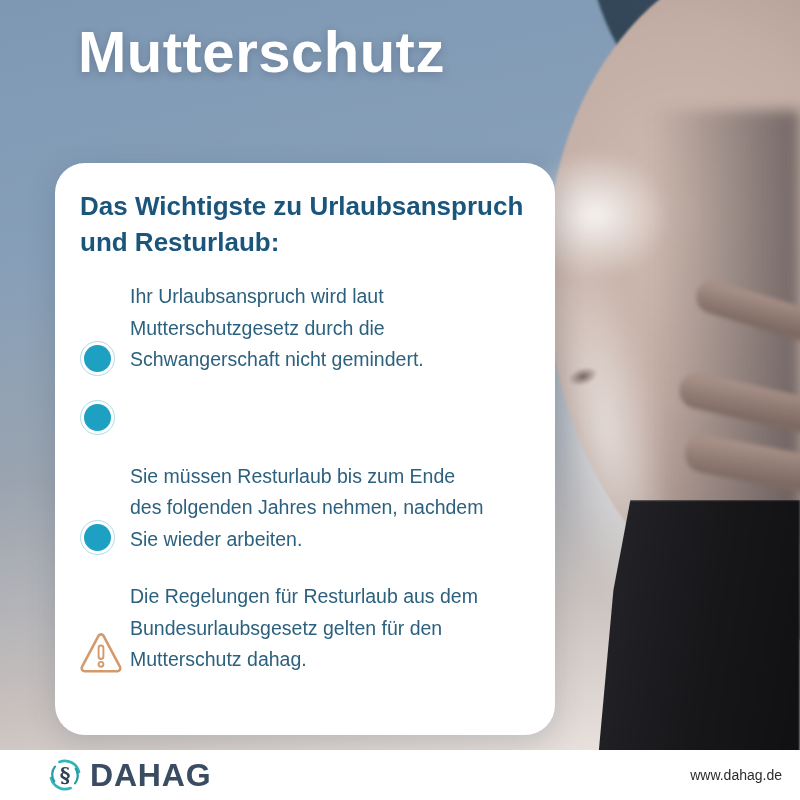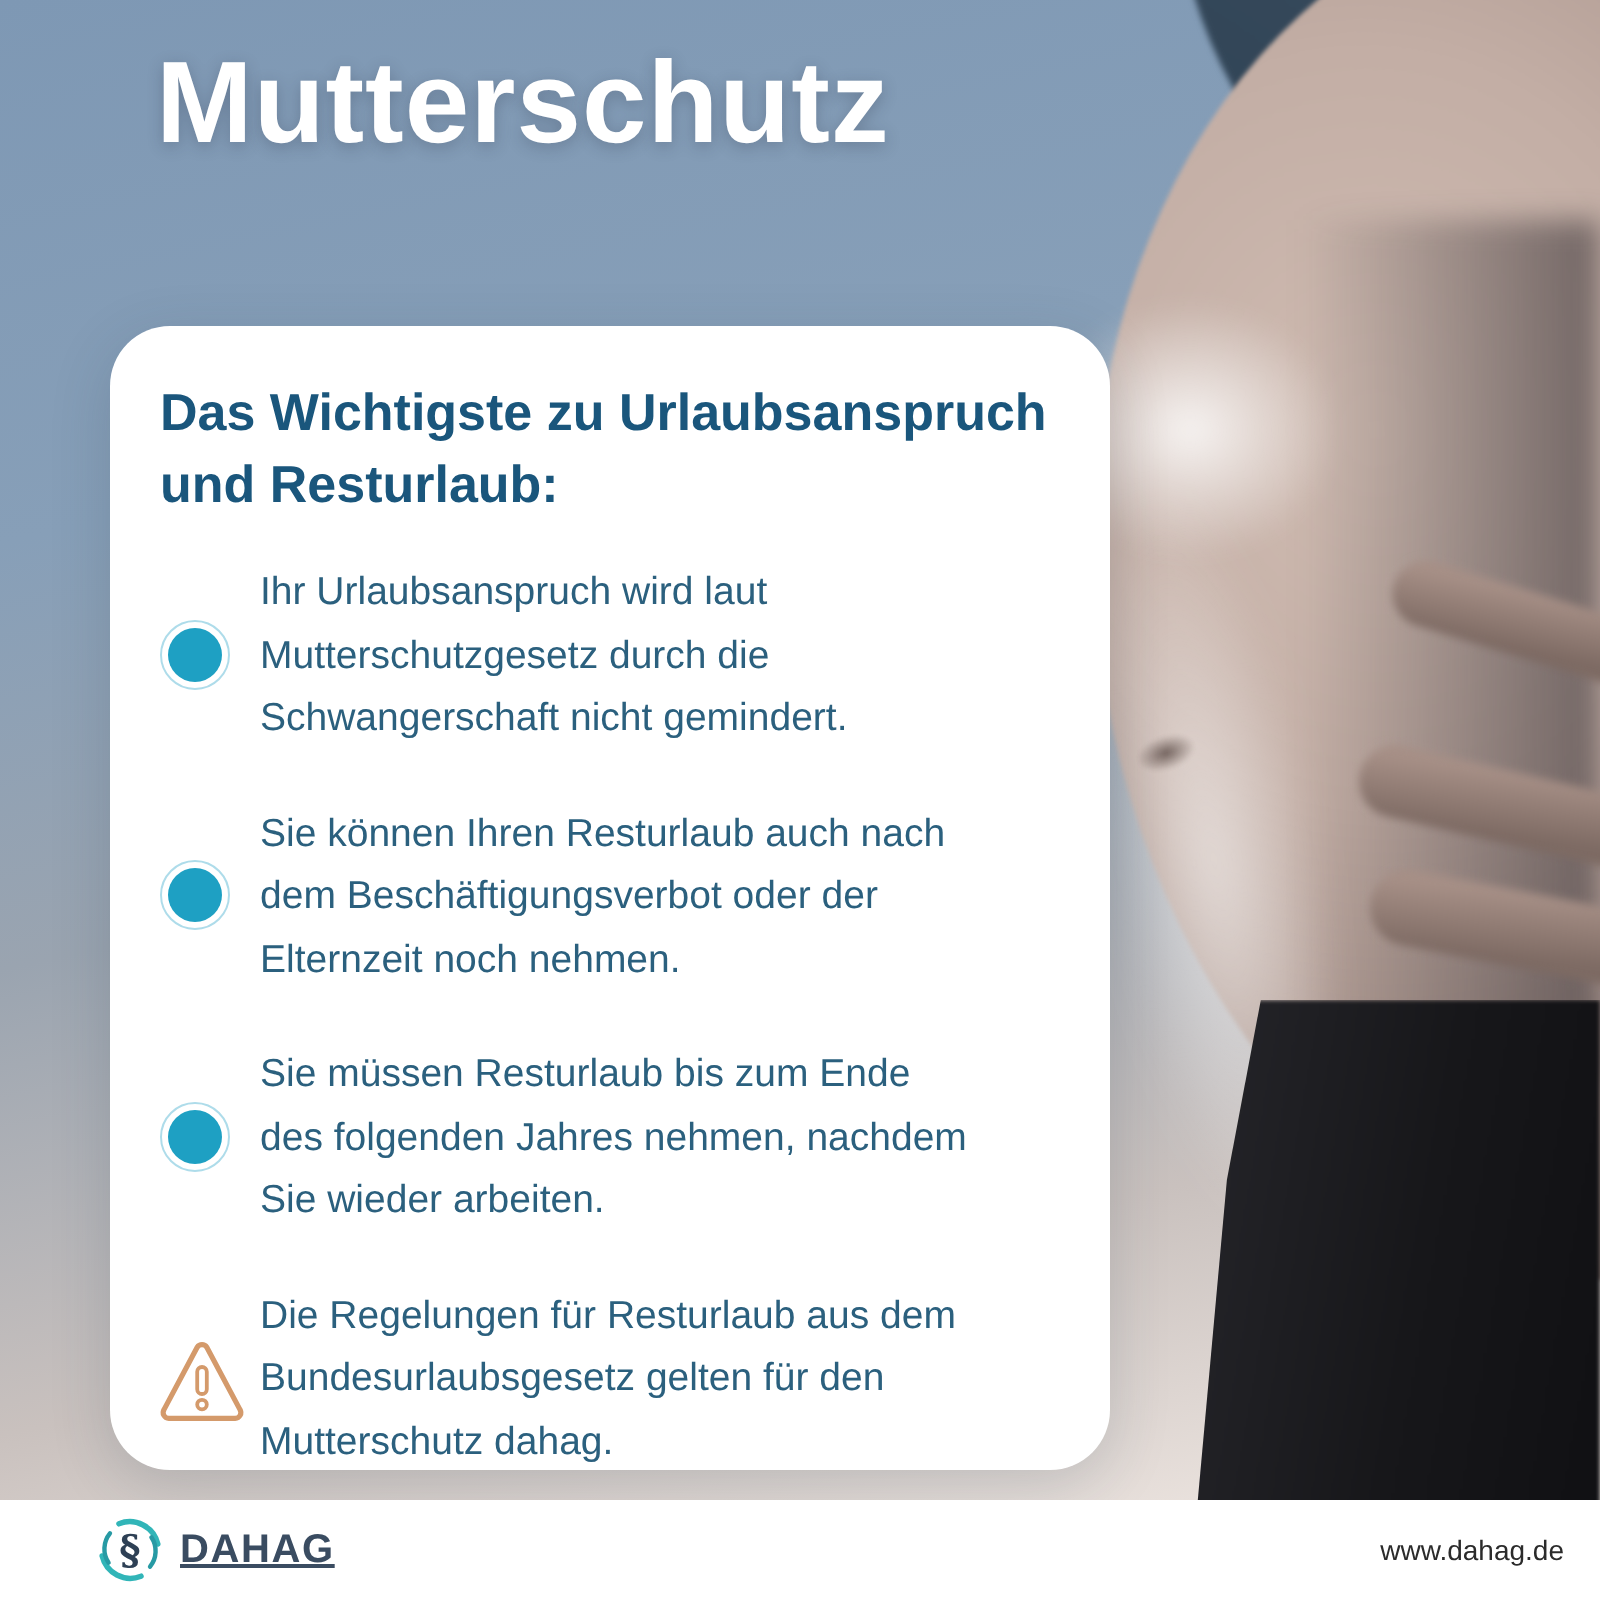--- a/index.html
+++ b/index.html
@@ -74,21 +74,21 @@
     background:#ffffff; border-radius:30px;
     box-shadow:0 8px 30px rgba(40,60,80,.18);
     padding:24px 26px 20px 25px;
     overflow:hidden;
   }
   .card-heading {
     margin:1px 0 21px 0;
     font-size:26px; line-height:36px; font-weight:bold;
     color:#1a567c; white-space:pre-line;
   }
-  .item { display:flex; align-items:center; }
+  .item { display:flex; align-items:flex-end; }
   .item + .item { margin-top:26px; }
   .icon-col { width:50px; flex:none; display:flex; justify-content:flex-start; }
   .bullet {
     width:35px; height:35px; border-radius:50%;
     border:1.5px solid #aedcea; background:#ffffff;
     display:grid; place-items:center; margin-top:-2px;
   }
   .bullet-dot { width:27px; height:27px; border-radius:50%; background:#1ea0c3; }
   .warn { width:48px; height:48px; margin:0 0 0 -3px; }
   .item-text {
@@ -98,21 +98,21 @@
   }
 
   
   .footer {
     position:absolute; left:0; bottom:0; width:800px; height:50px;
     background:#ffffff; display:flex; align-items:center;
     justify-content:space-between; padding:0 18px 0 48px;
   }
   .brand { display:flex; align-items:center; gap:8px; }
   .brand-name {
-    font-size:20px; font-weight:bold; color:#3a4c61; letter-spacing:.8px;text-decoration:underline;
+    font-size:32px; font-weight:bold; color:#3a4c61; letter-spacing:.8px;
   }
   .footer-url { font-size:14px; color:#2b2b2b; text-decoration:none;margin-left:32px; }
 </style>
 </head>
 <body>
 
 <div class="canvas">
 
   <div class="photo">
     <div class="sky"></div>
@@ -144,23 +144,20 @@
 Mutterschutzgesetz durch die
 Schwangerschaft nicht gemindert.</p>
     </div>
 
     <div class="item">
       <span class="icon-col">
         <span class="bullet">
             <span class="bullet-dot"></span>
           </span>
       </span>
-      <p class="item-text">Sie können Ihren Resturlaub auch nach
-dem Beschäftigungsverbot oder der
-Elternzeit noch nehmen.</p>
     </div>
 
     <div class="item">
       <span class="icon-col">
         <span class="bullet">
             <span class="bullet-dot"></span>
           </span>
       </span>
       <p class="item-text">Sie müssen Resturlaub bis zum Ende
 des folgenden Jahres nehmen, nachdem

